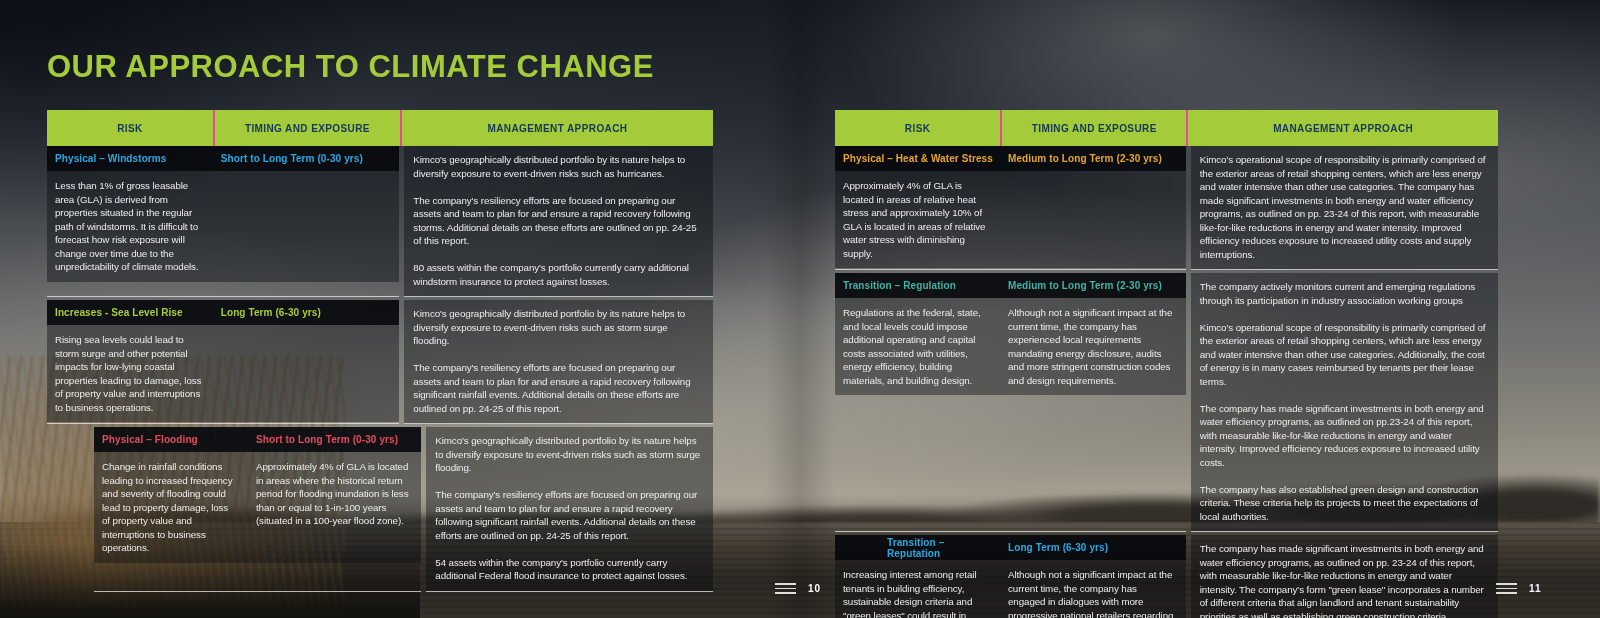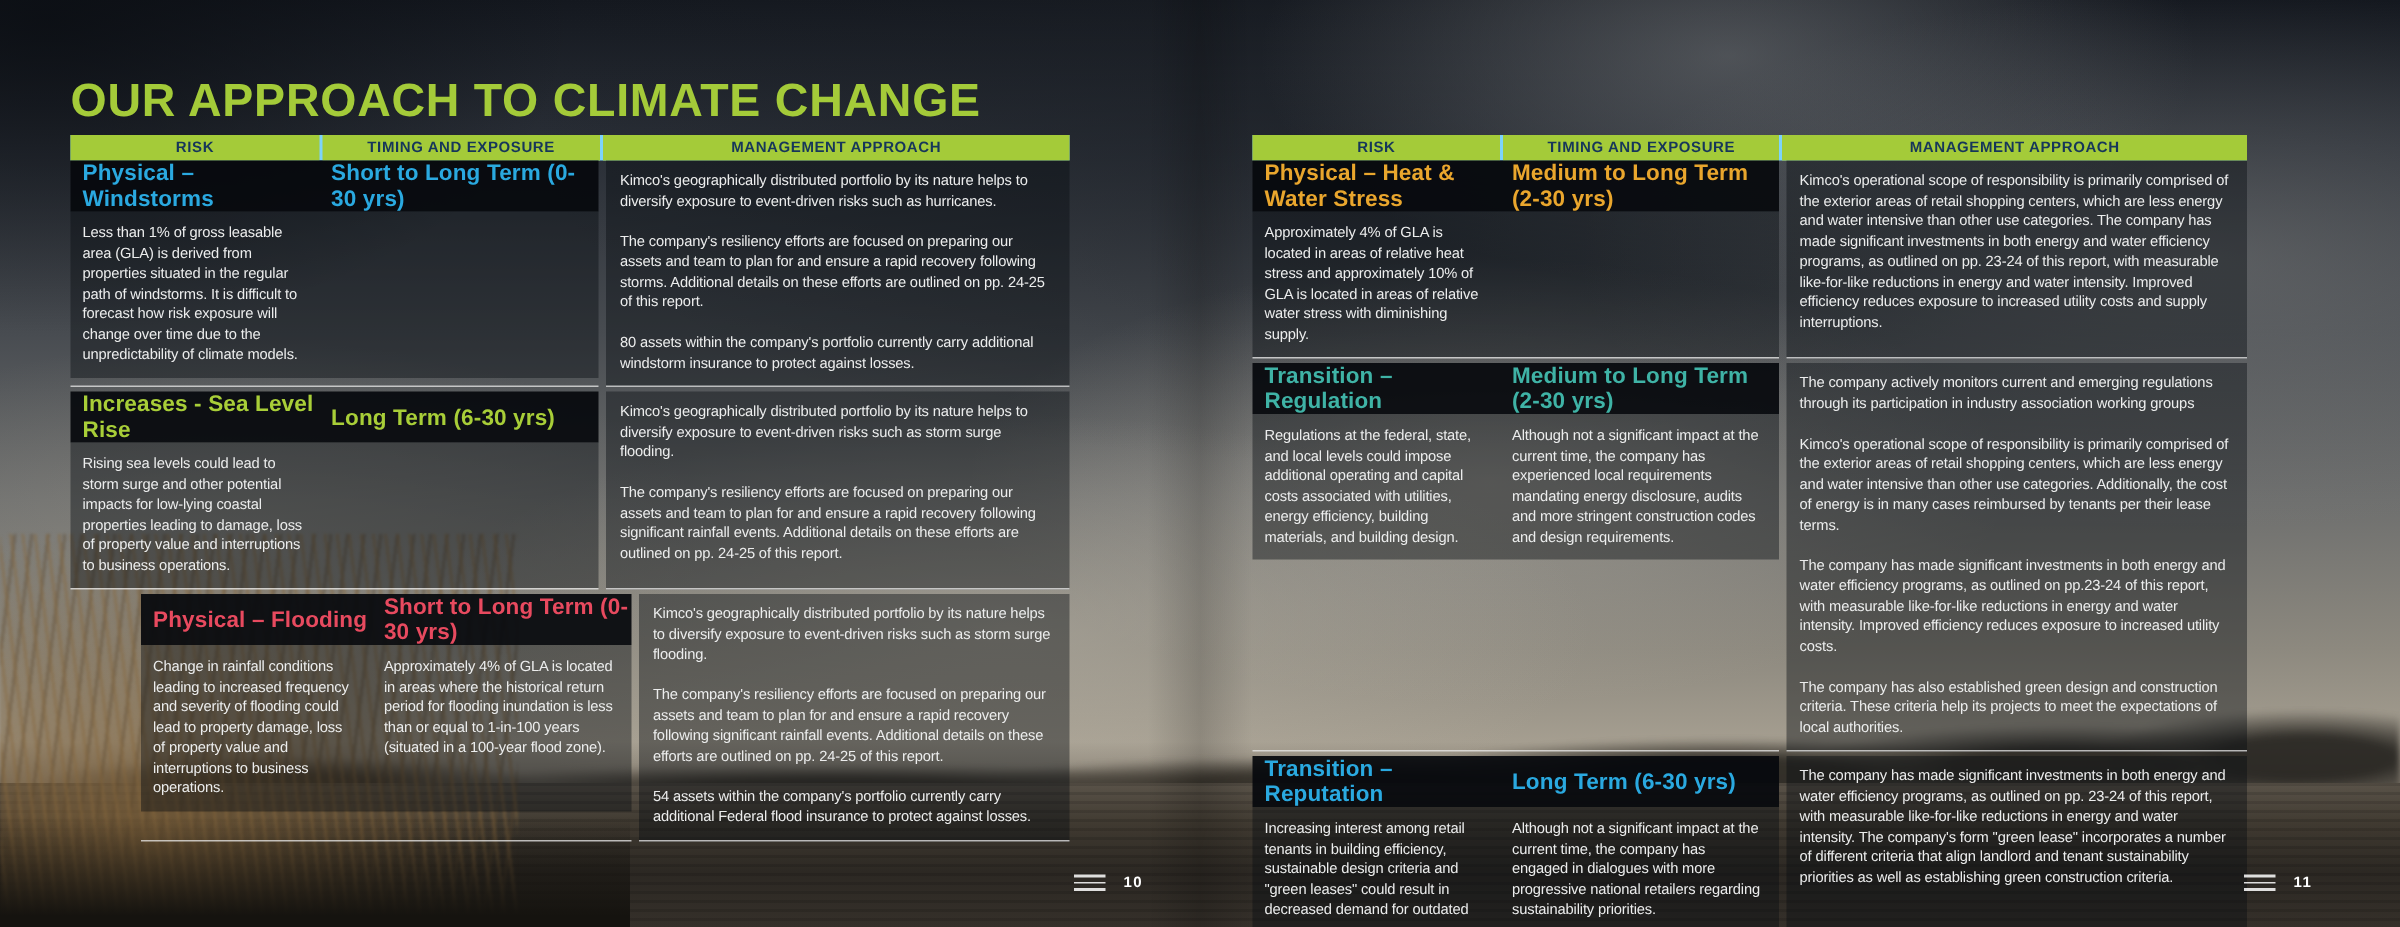--- a/index.html
+++ b/index.html
@@ -43,36 +43,36 @@
   .reeds-base{position:absolute;left:0;bottom:0;width:420px;height:74px;z-index:1;
     background:linear-gradient(0deg,#15130f 10%, rgba(40,35,25,0) 100%);}
   .fold{position:absolute;left:50%;top:0;height:100%;width:70px;transform:translateX(-50%);z-index:1;
     background:linear-gradient(90deg, transparent, rgba(0,0,0,.16), transparent);}
   
   .page-title{position:absolute;left:47px;top:28px;z-index:3;
     font-size:31px;font-weight:bold;letter-spacing:.5px;color:var(--accent_green,#a4cb39);}
   .rtable{position:absolute;top:90px;z-index:3;}
   .rtable.left{left:47px;width:666px;}
   .rtable.right{left:835px;width:663px;}
-  .thead{display:grid;grid-template-columns:167fr 186fr 313fr;gap:2px;background:#7dd3fc;height:17px;margin-bottom:0;}
+  .thead{display:grid;grid-template-columns:167fr 186fr 313fr;gap:2px;background:#ec4899;height:36px;margin-bottom:0;margin-top:20px;}
   .th{background:var(--accent_green,#a4cb39);color:var(--header_navy,#16365a);
     font-size:10px;font-weight:bold;letter-spacing:.4px;display:flex;align-items:center;justify-content:center;}
   .trow{display:grid;grid-template-columns:355fr 311fr;gap:5px;margin-bottom:3px;}
   .pair{display:flex;flex-direction:column;border-bottom:1px solid rgba(235,235,235,.75);}
   .titlebar{display:grid;grid-template-columns:167fr 188fr;background:rgba(6,9,13,.93);min-height:25px;align-items:center;}
-  .titlebar .rt{padding-left:8px;font-size:15px;font-weight:bold;letter-spacing:.1px;}
+  .titlebar .rt{padding-left:8px;font-size:10px;font-weight:bold;letter-spacing:.1px;}
   .pairbody{display:grid;grid-template-columns:167fr 188fr;background:rgba(8,12,17,.42);}
   .body{margin:0;padding:8px 10px 8px 8px;color:#eceded;font-size:9.8px;line-height:1.38;letter-spacing:-.1px;white-space:pre-line;}
   .mgmt{background:rgba(8,12,17,.42);border-bottom:1px solid rgba(235,235,235,.75);}
   .mgmt .body{padding:7px 10px 8px 9px;}
   .t-l .trow:nth-of-type(2){min-height:112px;} .t-l .trow:nth-of-type(3){min-height:113px;} .t-l .trow:nth-of-type(4){min-height:130px;padding-left:47px;}
   .t-r .trow:nth-of-type(2){min-height:108px;} .t-r .trow:nth-of-type(3){min-height:187px;} .t-r .trow:nth-of-type(4){min-height:145px;}
   
   .pagefoot{position:absolute;z-index:3;display:flex;align-items:center;gap:12px;}
-  .pagefoot.left{left:716px;top:583px;}
+  .pagefoot.left{left:775px;top:583px;}
   .pagefoot.right{left:1496px;top:583px;}
   .lines-icon{display:flex;flex-direction:column;gap:3px;}
   .lines-icon span{display:block;width:21px;height:1.5px;background:rgba(255,255,255,.85);}
   .pagenum{color:#fff;font-size:10px;font-weight:bold;letter-spacing:1px;}
 </style>
 </head>
 <body>
 
 <div class="photo"></div>
 <div class="trees"></div>
@@ -187,21 +187,21 @@
 
 The company has made significant investments in both energy and water efficiency programs, as outlined on pp.23-24 of this report, with measurable like-for-like reductions in energy and water intensity. Improved efficiency reduces exposure to increased utility costs.
 
 The company has also established green design and construction criteria. These criteria help its projects to meet the expectations of local authorities.</p>
     </div>
   </div>
 
   <div class="trow">
     <div class="pair">
       <div class="titlebar">
-        <div class="rt" style="color: rgb(42, 169, 224);">Transition – Reputation</div>
+        <div class="rt" style="color: rgb(42, 169, 224); margin-left: 44px;">Transition – Reputation</div>
         <div class="rt" style="color: rgb(42, 169, 224);">Long Term (6-30 yrs)</div>
       </div>
       <div class="pairbody">
         <p class="body">Increasing interest among retail tenants in building efficiency, sustainable design criteria and "green leases" could result in decreased demand for outdated space.</p>
         <p class="body">Although not a significant impact at the current time, the company has engaged in dialogues with more progressive national retailers regarding sustainability priorities.</p>
       </div>
     </div>
     <div class="mgmt">
       <p class="body">The company has made significant investments in both energy and water efficiency programs, as outlined on pp. 23-24 of this report, with measurable like-for-like reductions in energy and water intensity. The company's form "green lease" incorporates a number of different criteria that align landlord and tenant sustainability priorities as well as establishing green construction criteria.</p>
     </div>

